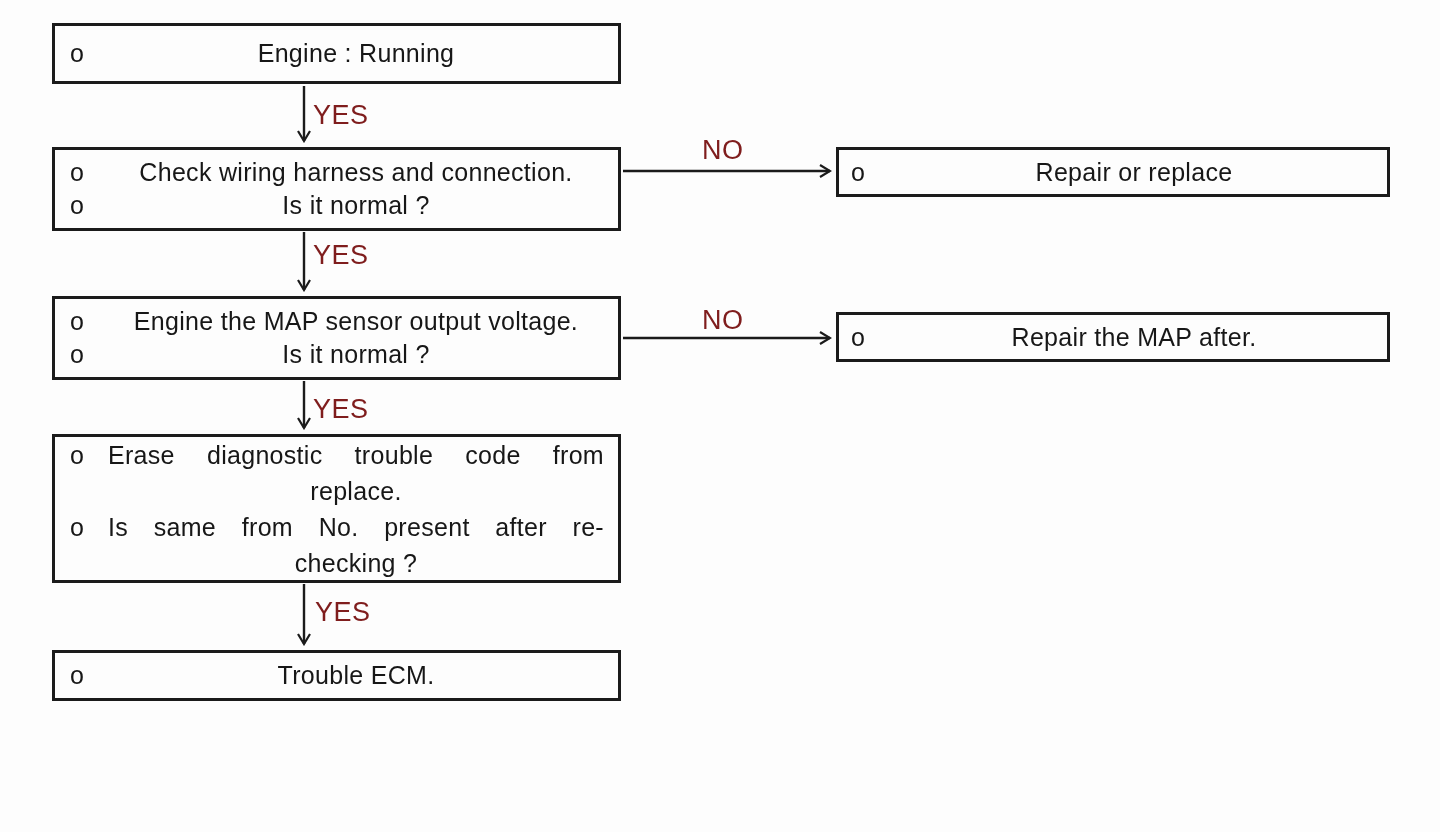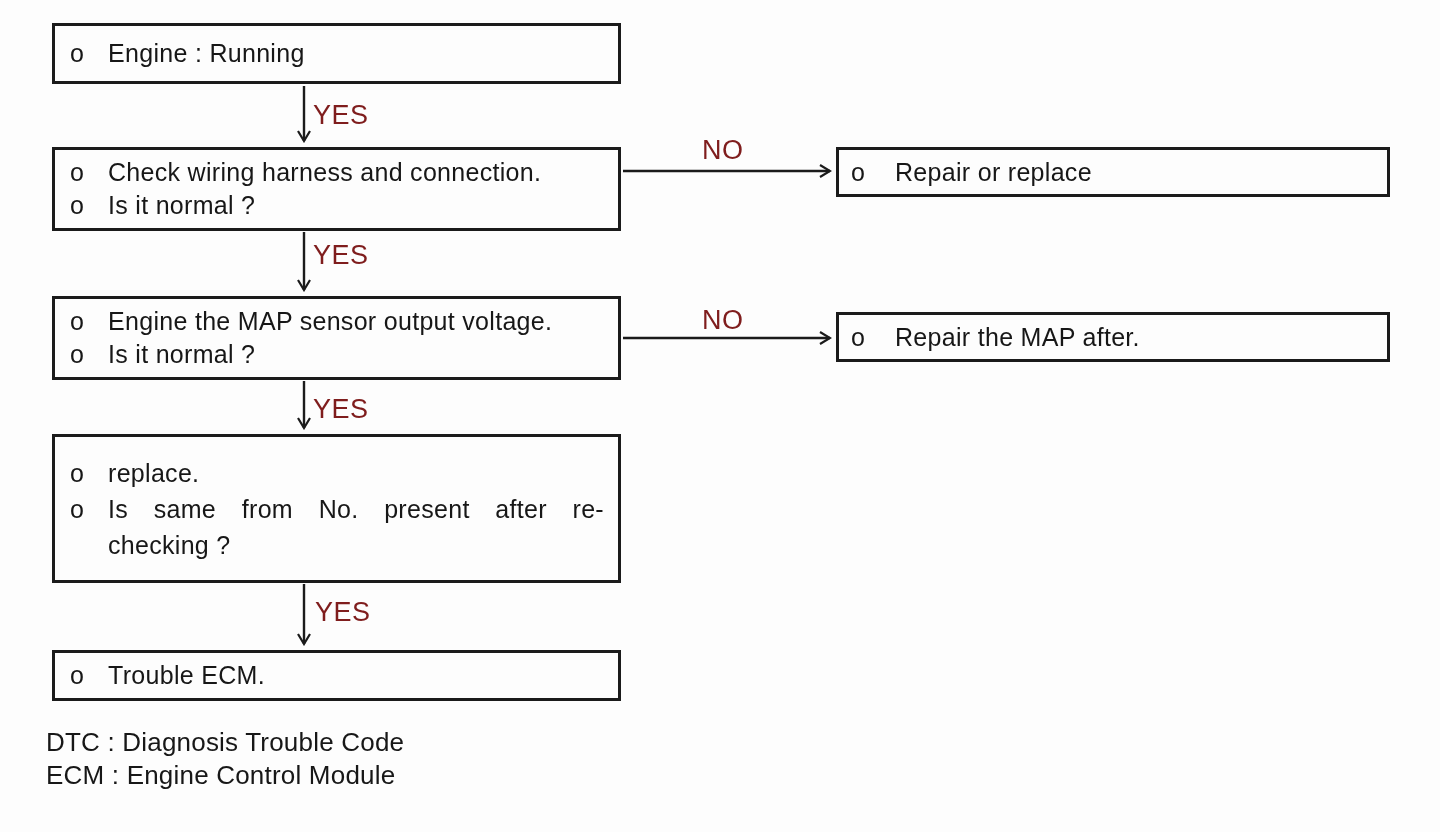--- a/index.html
+++ b/index.html
@@ -46,20 +46,21 @@
   }
   .branch.box { padding-left: 12px; }
   .branch .marker { width: 44px; }
   .lines {
     flex: 1;
     min-width: 0;
   }
   .line {
     line-height: 33px;
     white-space: normal;
+    text-align: center;
   }
   .wide-gap .line,
   .wide-gap .marker { line-height: 36px; }
   
   .lines .line:not(:last-child) {
     text-align: justify;
     text-align-last: justify;
   }
   .flow-label {
     position: absolute;
@@ -132,20 +133,21 @@
       <div class="lines">
         <div class="line">Is it normal ?</div>
       </div>
     </div>
   </div>
 
   <div class="box wide-gap" style="left:52px; top:434px; width:569px; height:149px;">
     <div class="bullet">
       <span class="marker">o</span>
       <div class="lines">
+        <div class="line">Erase diagnostic trouble code from</div>
         <div class="line">replace.</div>
       </div>
     </div>
     <div class="bullet">
       <span class="marker">o</span>
       <div class="lines">
         <div class="line">Is same from No. present after re-</div>
         <div class="line">checking ?</div>
       </div>
     </div>
@@ -178,18 +180,14 @@
     </div>
   </div>
 
   <div class="flow-label" style="left:313px; top:100px;">YES</div>
   <div class="flow-label" style="left:313px; top:240px;">YES</div>
   <div class="flow-label" style="left:313px; top:394px;">YES</div>
   <div class="flow-label" style="left:315px; top:597px;">YES</div>
   <div class="flow-label" style="left:702px; top:135px;">NO</div>
   <div class="flow-label" style="left:702px; top:305px;">NO</div>
 
-  <div class="legend">
-    <div>DTC : Diagnosis Trouble Code</div>
-    <div>ECM : Engine Control Module</div>
-  </div>
 
 </div>
 
 </body></html>

